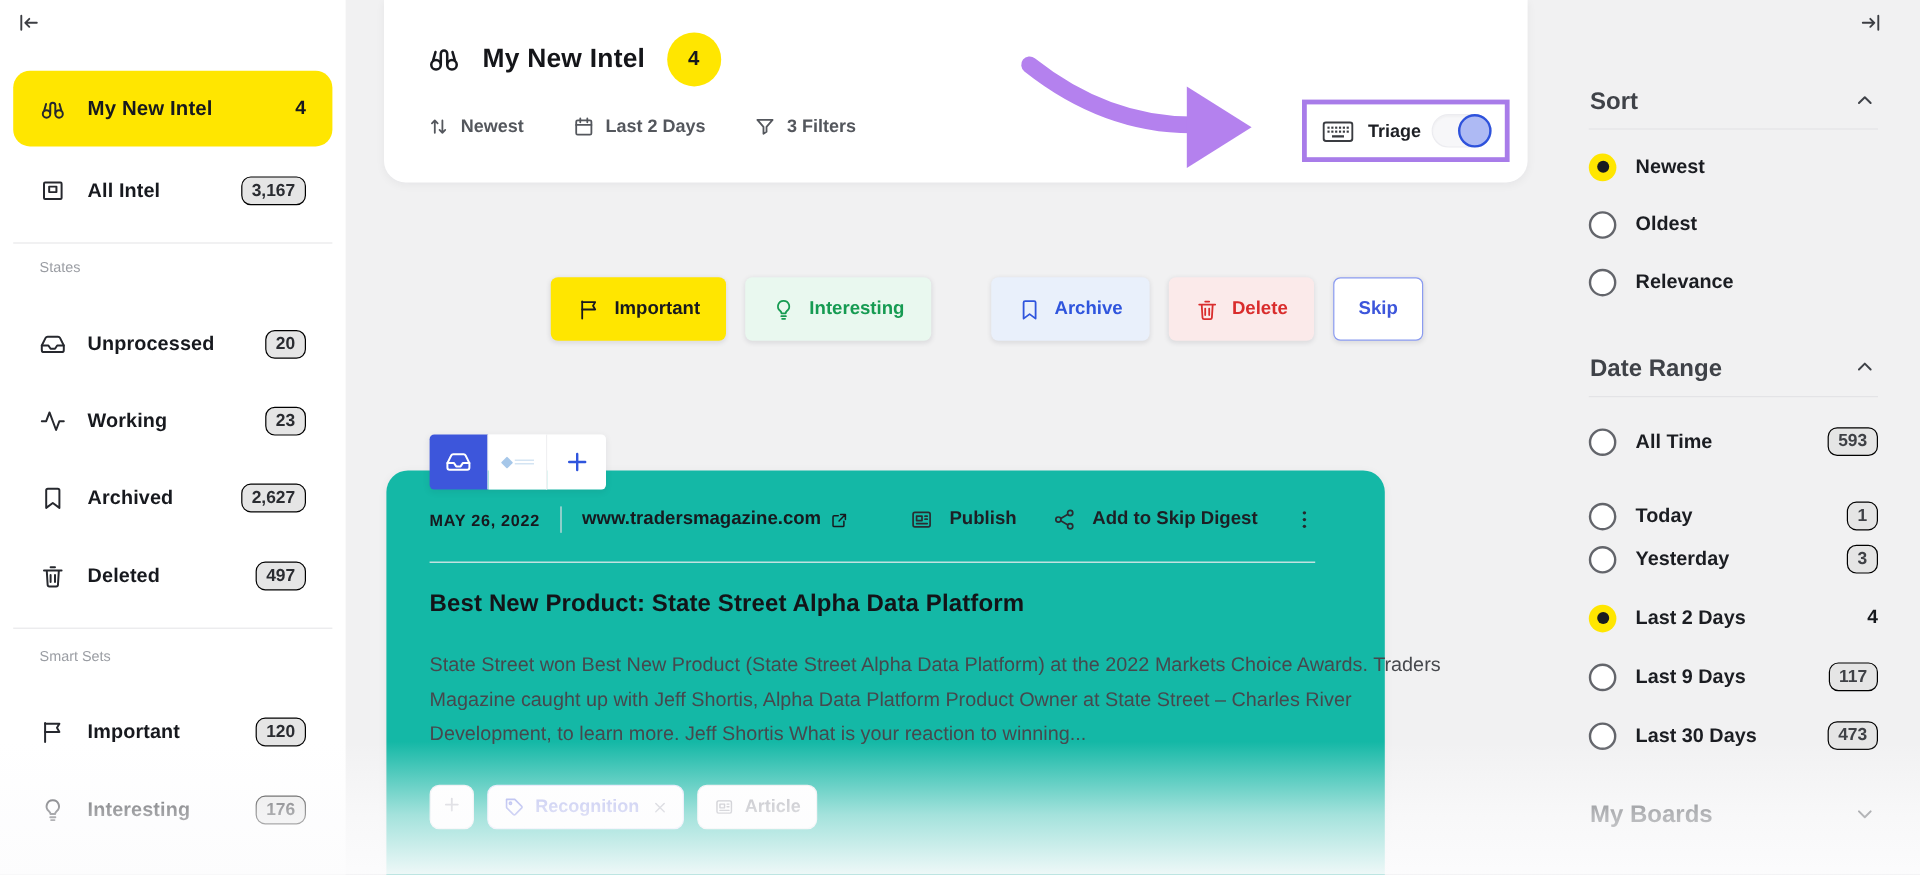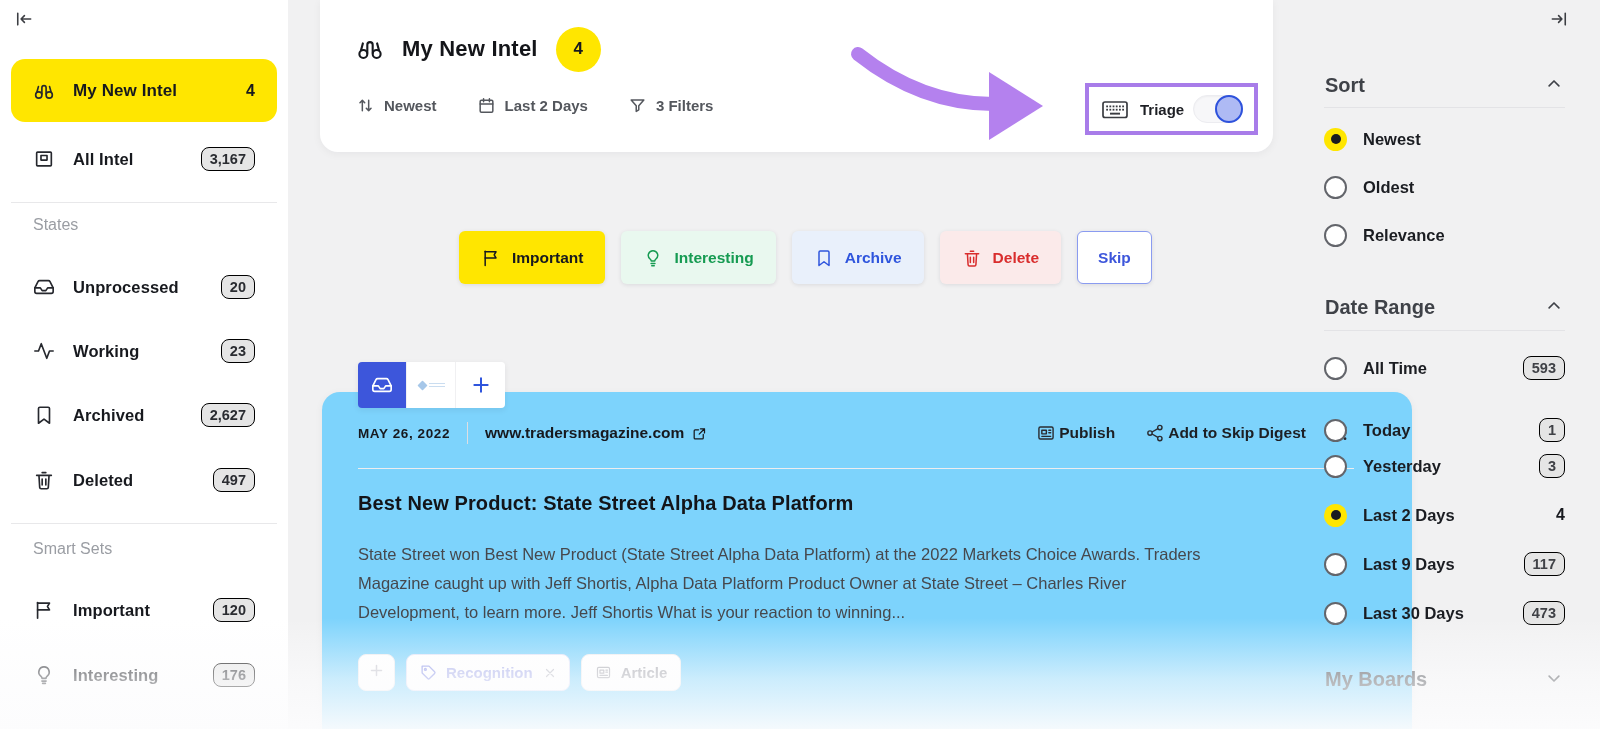--- a/index.html
+++ b/index.html
@@ -15,21 +15,21 @@
 
   .nav-item { position:absolute; left:11px; width:266px; height:46px; display:flex; align-items:center; padding:0 22px; border-radius:12px; cursor:pointer; color:#17191e; }
   .nav-item .icn { width:22px; height:22px; color:#26282e; flex:none; display:flex; }
   .nav-item .icn svg { width:100%; height:100%; }
   .nav-item .lbl { margin-left:18px; font-size:16.5px; font-weight:600; letter-spacing:.1px; }
   .nav-item.active { height:63px; background:#FFE600; border-radius:14px; }
   .nav-item.active .lbl { font-weight:700; font-size:17px; }
   .cnt { margin-left:auto; font-size:16px; font-weight:700; color:#17191e; }
   .badge { margin-left:auto; border:1px solid #000000; border-radius:8px; padding:3px 8px; font-size:14.5px; font-weight:600; color:#2a2c31; background:#e5e5e5; }
   .hdiv { position:absolute; left:11px; right:11px; height:1px; background:#e8e8ea; }
-  .sec-label { position:absolute; left:33px; font-size:16px; color:#9a9da3; font-weight:400; }
+  .sec-label { position:absolute; left:33px; font-size:12px; color:#9a9da3; font-weight:400; }
 
   
   .hcard { position:absolute; left:320px; top:0; width:953px; height:152px; background:#fff; border-radius:0 0 18px 18px; box-shadow:0 2px 8px rgba(20,20,40,.05); }
   .title-row { position:absolute; left:36px; top:26px; display:flex; align-items:center; height:46px; }
   .title-row .icn { width:28px; height:28px; color:#17191e; }
   .title-row .icn svg { width:100%; height:100%; }
   .page-title { margin-left:18px; font-size:22px; font-weight:700; color:#141519; letter-spacing:.2px; }
   .count-circle { margin-left:18px; width:45px; height:45px; border-radius:50%; background:#FFE600; display:flex; align-items:center; justify-content:center; font-size:17px; font-weight:700; color:#17191e; }
   .filters { position:absolute; left:36px; top:96px; display:flex; align-items:center; gap:40px; }
   .filter { display:flex; align-items:center; gap:9px; color:#54575d; font-size:15px; font-weight:600; cursor:pointer; }
@@ -45,49 +45,49 @@
   .toggle { margin-left:auto; width:50px; height:28px; border-radius:14px; background:#f7f7f9; border:1px solid #ececf0; position:relative; cursor:pointer; box-shadow:inset 0 1px 2px rgba(0,0,0,.04); }
   .toggle .knob { position:absolute; right:-1px; top:-1px; width:28px; height:28px; border-radius:50%; background:#AEBAF4; border:2.5px solid #2E52DC; }
 
   
   .actions { position:absolute; left:459px; top:231px; display:flex; gap:16px; }
   .abtn { height:53px; border-radius:6px; display:flex; align-items:center; justify-content:center; gap:11px; padding:0 22px; font-size:15.5px; font-weight:700; cursor:pointer; box-shadow:0 1px 4px rgba(20,20,40,.10); border:none; font-family:inherit; }
   .abtn .icn { width:20px; height:20px; display:flex; }
   .abtn .icn svg { width:100%; height:100%; }
   .abtn.yellow  { background:#FFE600; color:#17191e; }
   .abtn.green   { background:#E9F8EF; color:#169B52; }
-  .abtn.blue    { background:#E9F0FB; color:#2F55DD; }
+  .abtn.blue    { background:#E9F0FB; color:#2F55DD;margin-left:34px; }
   .abtn.red     { background:#FBEAEA; color:#D92D2D; }
   .abtn.outline { background:#fff; color:#3D56DB; border:1.5px solid #8A9BF0; padding:0 20px; }
 
   
   .tabs { position:absolute; left:358px; top:362px; display:flex; box-shadow:0 2px 6px rgba(20,20,40,.08); border-radius:4px; z-index:5; }
   .tab { width:49px; height:46px; background:#fff; display:flex; align-items:center; justify-content:center; cursor:pointer; border-right:1px solid #f0f0f2; }
   .tab:first-child { border-radius:4px 0 0 4px; }
   .tab:last-child  { border-radius:0 4px 4px 0; border-right:none; }
   .tab.selected { background:#3D56DB; color:#fff; }
   .tab .icn { width:22px; height:22px; display:flex; }
   .tab .icn svg { width:100%; height:100%; }
   .tab .plus-icn { width:20px; height:20px; color:#2F55DD; }
   .mini-logo { display:flex; align-items:center; gap:2px; opacity:.55; }
   .mini-logo .dmd { width:9px; height:9px; background:#5f9bd8; transform:rotate(45deg) scale(.8); border-radius:1px; }
   .mini-logo .bars { display:flex; flex-direction:column; gap:1.5px; }
   .mini-logo .bars i { display:block; width:16px; height:1.5px; background:#9fc2e4; }
 
   
-  .acard { position:absolute; left:322px; top:392px; width:1090px; height:337px; background:#7dd3fc; border-radius:18px 18px 0 0; box-shadow:0 2px 8px rgba(20,20,40,.05); }
+  .acard { position:absolute; left:322px; top:392px; width:832px; height:337px; background:#14b8a6; border-radius:18px 18px 0 0; box-shadow:0 2px 8px rgba(20,20,40,.05); }
   .acard-inner { position:absolute; left:36px; right:58px; top:0; }
   .meta { position:absolute; top:30px; left:0; right:0; display:flex; align-items:center; }
   .a-date { font-size:13.5px; font-weight:700; letter-spacing:.6px; color:#17191e; }
   .vsep { width:1px; height:22px; background:#dedee2; margin:0 17px; }
   .a-src { display:flex; align-items:center; gap:8px; font-size:15.5px; font-weight:600; color:#17191e; cursor:pointer; }
   .a-src .icn { width:15px; height:15px; display:flex; color:#17191e; }
   .a-src .icn svg { width:100%; height:100%; }
   .meta-right { margin-left:auto; display:flex; align-items:center; gap:30px; }
-  .meta-act { display:flex; align-items:center; gap:3px; font-size:15.5px; font-weight:600; color:#1d1f24; cursor:pointer; }
+  .meta-act { display:flex; align-items:center; gap:13px; font-size:15.5px; font-weight:600; color:#1d1f24; cursor:pointer; }
   .meta-act .icn { width:20px; height:20px; display:flex; color:#2a2c31; }
   .meta-act .icn svg { width:100%; height:100%; }
   .kebab { width:18px; height:22px; color:#26282e; cursor:pointer; display:flex; }
   .kebab svg { width:100%; height:100%; }
   .meta-divider { position:absolute; top:76px; left:0; right:0; height:1px; background:#ededef; }
   .a-title { position:absolute; top:100px; left:0; font-size:20px; font-weight:700; color:#131418; letter-spacing:.1px; }
   .a-excerpt { position:absolute; top:148px; left:0; width:858px; font-size:16.5px; line-height:29px; color:#46484d; }
   .tagrow { position:absolute; top:262px; left:0; display:flex; align-items:center; gap:11px; }
   .tag-plus { width:37px; height:37px; border:1.5px solid #ececf0; border-radius:8px; display:flex; align-items:center; justify-content:center; color:#c3c3cc; cursor:pointer; background:#fff; }
   .tag-plus svg { width:15px; height:15px; }

